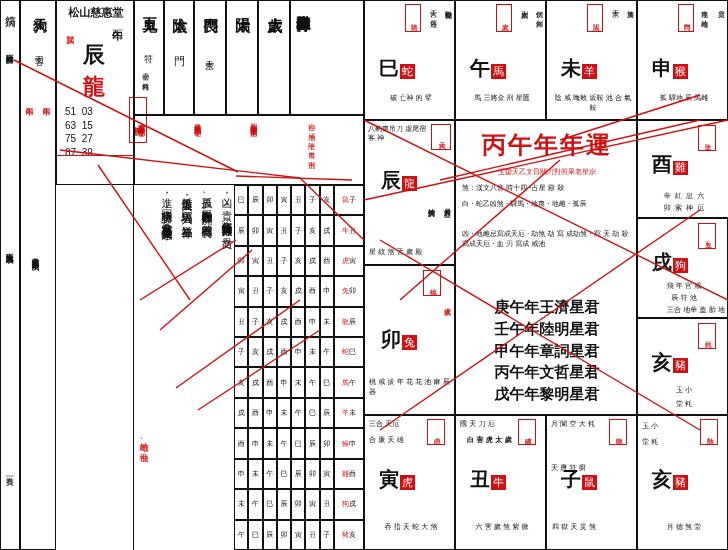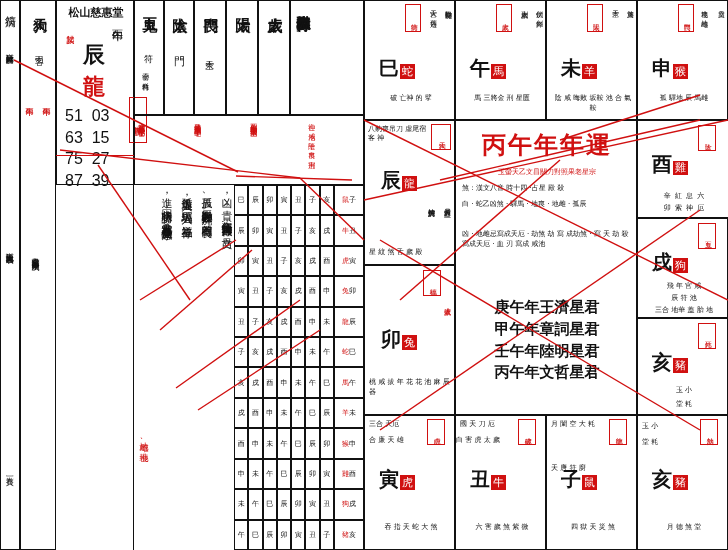--- a/index.html
+++ b/index.html
@@ -39,21 +39,21 @@
   #right-panel{position:absolute;left:364px;top:0;width:364px;height:550px;}
 
   .cellbox{position:absolute;box-sizing:border-box;border:1px solid #111;display:flex;align-items:center;justify-content:center;}
   .redbox{position:absolute;box-sizing:border-box;border:1px solid #d01010;display:flex;align-items:center;justify-content:center;}
   .branch{font-size:20px;font-weight:bold;}
   .animal{font-size:11px;background:#d01010;color:#fff;padding:1px 2px;margin-left:1px;}
 
   svg.overlay{position:absolute;left:0;top:0;width:728px;height:550px;pointer-events:none;}
 
   .vcolhdr{writing-mode:vertical-rl;text-orientation:upright;font-size:15px;font-weight:bold;line-height:1.0;}
-  .numgrid{font-family:"Liberation Sans",sans-serif;font-size:16px;line-height:1.35;}
+  .numgrid{font-family:"Liberation Sans",sans-serif;font-size:10px;line-height:1.35;}
 </style>
 </head>
 <body>
 
 <div class="page">
 
   <div id="left-panel">
 
     <div class="blk bd" style="left:0;top:0;width:20px;height:550px;">
       <div class="vt md" style="position:absolute;left:3px;top:6px;">病符</div>
@@ -354,23 +354,24 @@
     </div>
 
     <div class="cellbox" style="left:91px;top:120px;width:182px;height:295px;display:block;">
       <div class="bold red" style="position:absolute;left:0;top:8px;width:182px;text-align:center;font-size:24px;letter-spacing:2px;">丙午年年運</div>
       <div class="tiny red" style="position:absolute;left:0;top:46px;width:182px;text-align:center;">玉螢天乙文昌關刀對照果老星宗</div>
       <div class="tiny" style="position:absolute;left:6px;top:62px;width:170px;line-height:1.45;">煞：漢文八音 時十四 ‧占星 殿 殺</div>
       <div class="tiny" style="position:absolute;left:6px;top:78px;width:170px;line-height:1.45;">白 ‧ 蛇乙凶煞 ‧ 驛馬 ‧ 地喪 ‧ 地雌 ‧ 孤辰</div>
       <div class="tiny" style="position:absolute;left:6px;top:108px;width:170px;line-height:1.45;">凶 ‧ 地雌忌寫成天厄 ‧ 劫煞 劫 寫 成劫煞 ‧ 寫 天 劫 殺 寫成天厄 ‧ 血 刃 寫成 咸池</div>
       <div style="position:absolute;left:0;top:176px;width:182px;">
         <div class="bold" style="font-size:15px;text-align:center;line-height:1.45;">庚午年王濟星君</div>
+        <div class="bold" style="font-size:15px;text-align:center;line-height:1.45;">壬午年陸明星君</div>
         <div class="bold" style="font-size:15px;text-align:center;line-height:1.45;">甲午年章詞星君</div>
-        <div class="bold" style="font-size:15px;text-align:center;line-height:1.45;">壬午年陸明星君</div>
         <div class="bold" style="font-size:15px;text-align:center;line-height:1.45;">丙午年文哲星君</div>
+        <div class="bold" style="font-size:15px;text-align:center;line-height:1.45;">戊午年黎明星君</div>
       </div>
     </div>
 
     <div class="cellbox" style="left:273px;top:120px;width:102px;height:98px;display:block;font-family:Liberation Mono, monospace;">
       <div class="redbox" style="left:60px;top:4px;width:18px;height:26px;">
         <span class="vt tiny red">太陰</span>
       </div>
       <div style="position:absolute;left:14px;top:30px;">
         <span class="branch">酉</span><span class="animal">雞</span>
       </div>
@@ -380,21 +381,21 @@
 
     <div class="cellbox" style="left:273px;top:218px;width:91px;height:100px;display:block;">
       <div class="redbox" style="left:60px;top:4px;width:18px;height:26px;">
         <span class="vt tiny red">五鬼</span>
       </div>
       <div style="position:absolute;left:14px;top:30px;">
         <span class="branch">戌</span><span class="animal">狗</span>
       </div>
       <div class="tiny" style="position:absolute;left:5px;top:62px;width:82px;text-align:center;">飛 年 官 咸</div>
       <div class="tiny" style="position:absolute;left:5px;top:74px;width:82px;text-align:center;">辰 符 池</div>
-      <div class="tiny" style="position:absolute;left:5px;top:86px;width:82px;text-align:center;">三合 地華 蓋 胎 地</div>
+      <div class="tiny" style="position:absolute;left:5px;top:86px;width:82px;text-align:right;">三合 地華 蓋 胎 地</div>
     </div>
 
     <div class="cellbox" style="left:273px;top:318px;width:91px;height:97px;display:block;">
       <div class="redbox" style="left:60px;top:4px;width:18px;height:26px;">
         <span class="vt tiny red">死符</span>
       </div>
       <div style="position:absolute;left:14px;top:30px;">
         <span class="branch">亥</span><span class="animal">豬</span>
       </div>
       <div class="tiny" style="position:absolute;left:5px;top:66px;width:82px;text-align:center;">玉 小</div>
@@ -411,37 +412,37 @@
         <span class="branch">寅</span><span class="animal">虎</span>
       </div>
       <div class="tiny" style="position:absolute;left:5px;top:106px;width:82px;text-align:center;">吞 指 天 蛇 大 煞</div>
     </div>
 
     <div class="cellbox" style="left:91px;top:415px;width:91px;height:135px;display:block;">
       <div class="tiny" style="position:absolute;left:4px;top:4px;width:56px;line-height:1.4;">國 天 刀 厄</div>
       <div class="redbox" style="left:62px;top:3px;width:18px;height:26px;">
         <span class="vt tiny red">歲破</span>
       </div>
-      <div class="tiny" style="position:absolute;left:0;top:20px;width:56px;line-height:1.4;">白 害 虎 太 歲</div>
+      <div class="tiny" style="position:absolute;left:11px;top:20px;width:56px;line-height:1.4;font-weight:bold;">白 害 虎 太 歲</div>
       <div style="position:absolute;left:14px;top:50px;">
         <span class="branch">丑</span><span class="animal">牛</span>
       </div>
       <div class="tiny" style="position:absolute;left:5px;top:106px;width:82px;text-align:center;">六 害 歲 煞 紫 微</div>
     </div>
 
     <div class="cellbox" style="left:182px;top:415px;width:91px;height:135px;display:block;padding-left:30px;">
       <div class="tiny" style="position:absolute;left:4px;top:4px;width:56px;line-height:1.4;">月 闌 空 大 耗</div>
       <div class="redbox" style="left:62px;top:3px;width:18px;height:26px;">
         <span class="vt tiny red">龍德</span>
       </div>
       <div class="tiny" style="position:absolute;left:4px;top:20px;width:56px;line-height:1.4;margin-top:28px;">天 唐 符 廚</div>
       <div style="position:absolute;left:14px;top:50px;">
         <span class="branch">子</span><span class="animal">鼠</span>
       </div>
-      <div class="tiny" style="position:absolute;left:5px;top:106px;width:82px;text-align:center;">四 獄 天 災 煞</div>
+      <div class="tiny" style="position:absolute;left:5px;top:106px;width:82px;text-align:left;">四 獄 天 災 煞</div>
     </div>
 
     <div class="cellbox" style="left:273px;top:415px;width:91px;height:135px;display:block;">
       <div class="tiny" style="position:absolute;left:4px;top:6px;width:56px;line-height:1.4;">玉 小</div>
       <div class="redbox" style="left:62px;top:3px;width:18px;height:26px;">
         <span class="vt tiny red">劫煞</span>
       </div>
       <div class="tiny" style="position:absolute;left:4px;top:22px;width:56px;line-height:1.4;">堂 耗</div>
       <div style="position:absolute;left:14px;top:50px;">
         <span class="branch">亥</span><span class="animal">豬</span>

